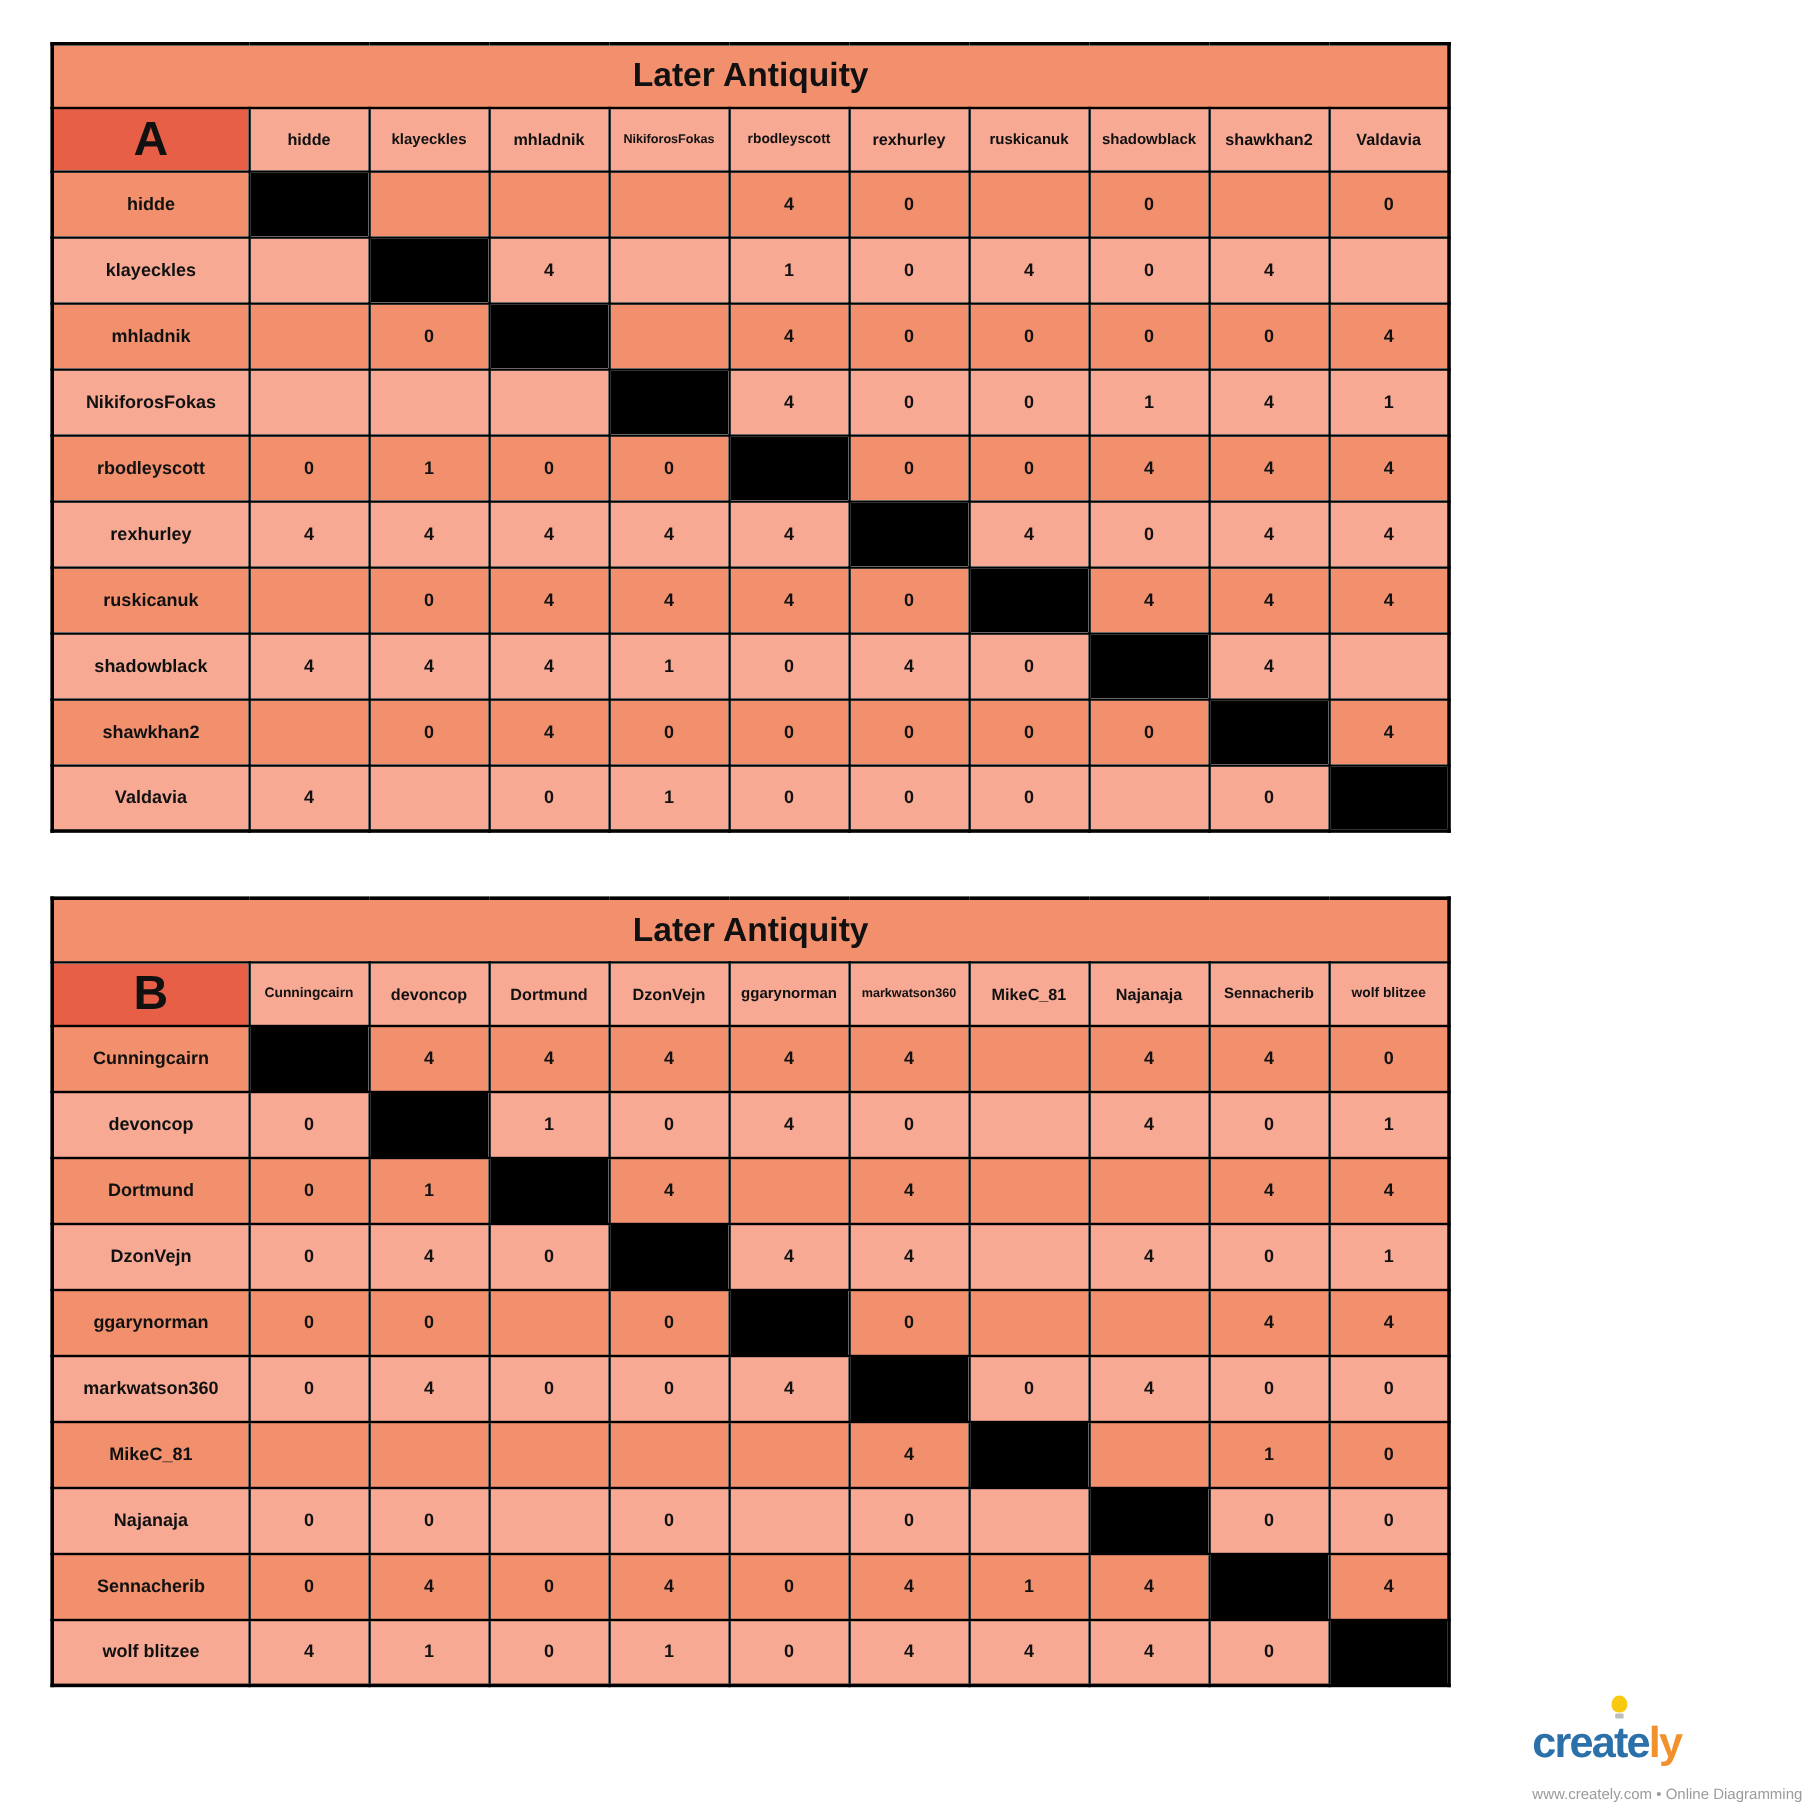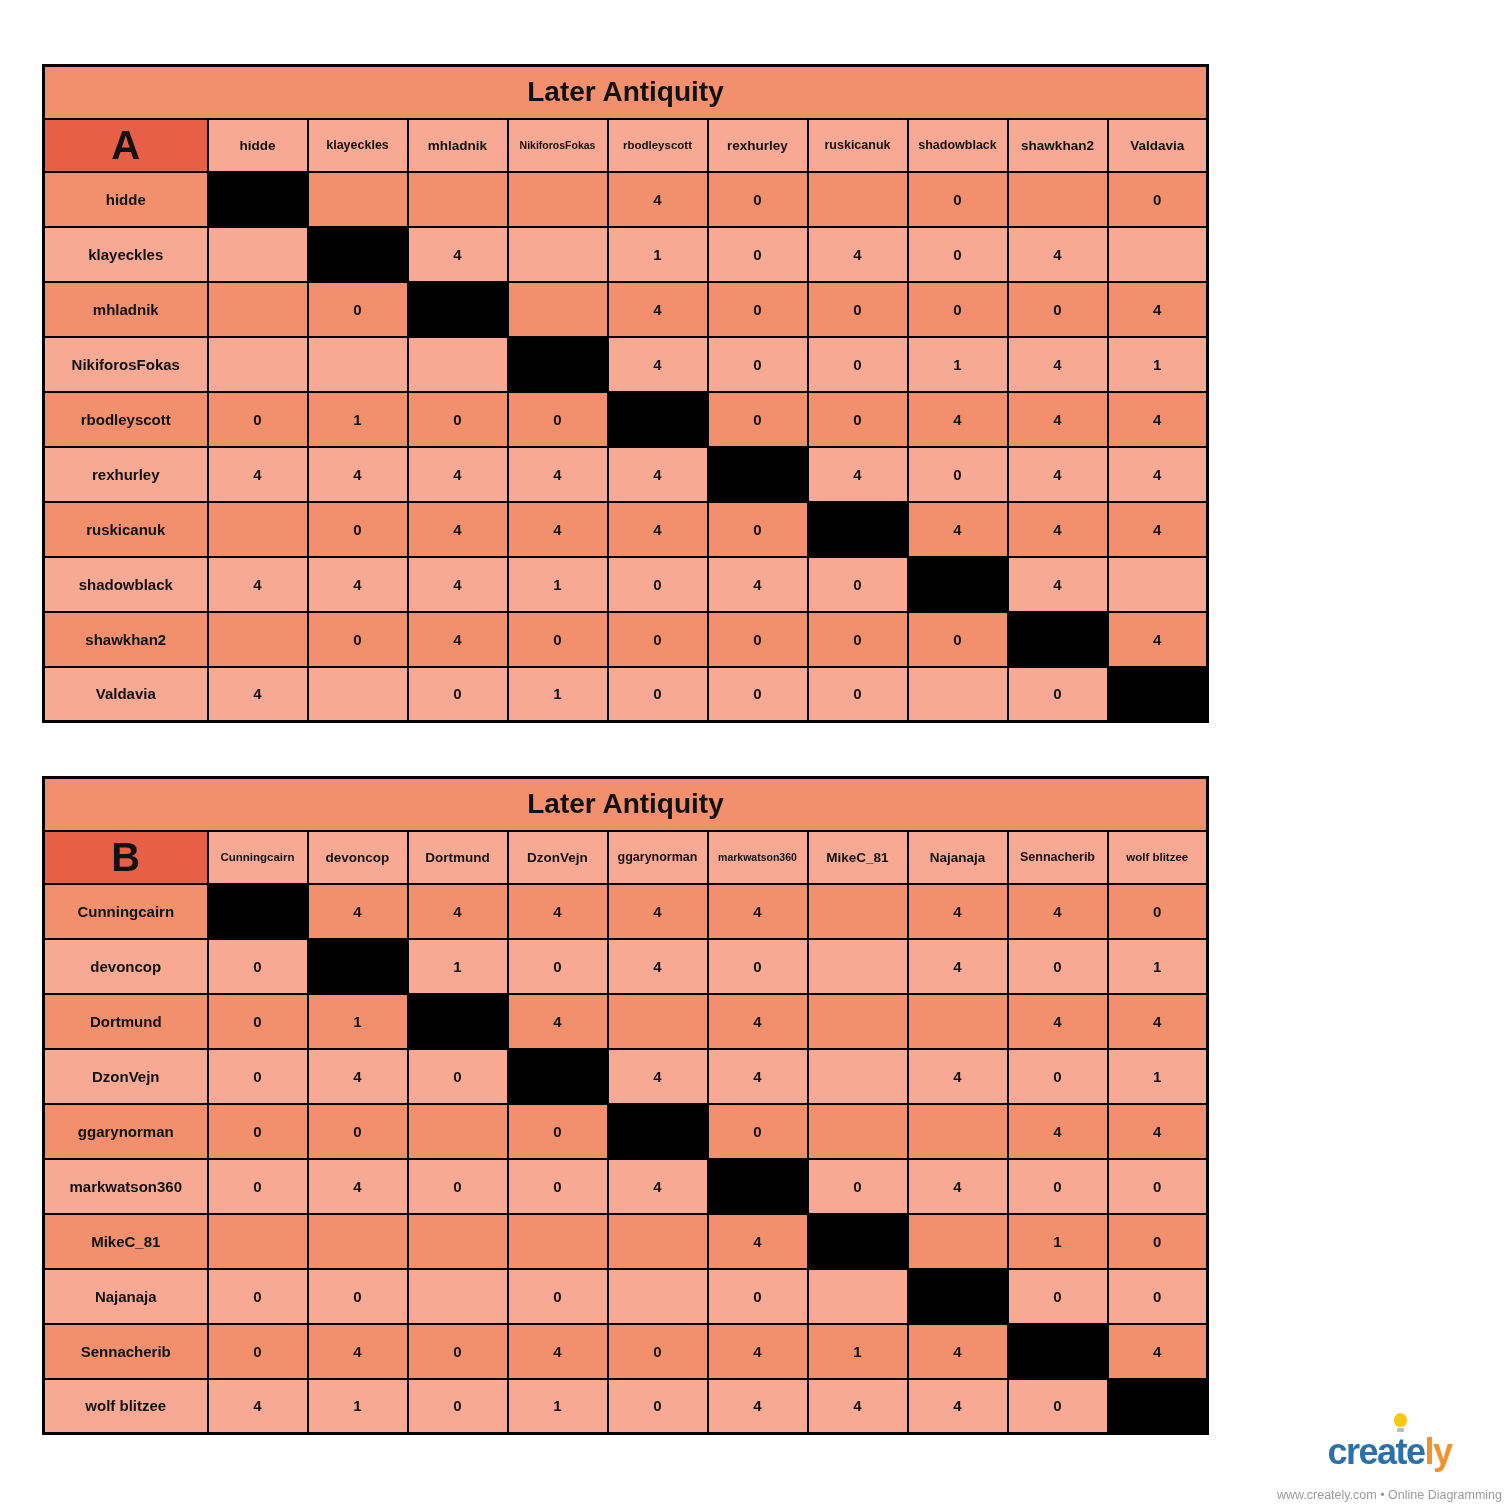--- a/index.html
+++ b/index.html
@@ -12,21 +12,21 @@
     --bulb-yellow:#F7C911;
     --tagline-gray:#9B9B9B;
   }
   *{box-sizing:border-box;}
   html,body{margin:0;padding:0;}
   body{
     width:1510px;height:1510px;background:#ffffff;
     font-family:"Liberation Sans", sans-serif;
     position:relative;overflow:hidden;
   }
-  .crosstable{position:absolute;left:42px;margin-top:29px;}
+  .crosstable{position:absolute;left:42px;}
   .crosstable.table-a{top:35px;}
   .crosstable.table-b{top:747px;}
   table{
     border-collapse:collapse;
     border:3px solid var(--border);
     table-layout:fixed;
   }
   th,td{
     border:2px solid var(--border);
     padding:0;
@@ -60,21 +60,21 @@
   tbody tr.dark{background:var(--row-dark);}
   tbody tr.light{background:var(--row-light);}
   .row-head{font-size:15px;font-weight:bold;}
   td.score{font-size:15px;font-weight:bold;}
   td.diag{background:#000;}
   
   .watermark{
     position:absolute;
     right:8px;
     bottom:8px;
-    text-align:center;
+    text-align:left;
   }
   .logo-row{
     position:relative;
     display:inline-block;
     line-height:1;
     padding-top:14px;
   }
   .logo-create,.logo-ly{
     font-size:36px;
     font-weight:bold;

